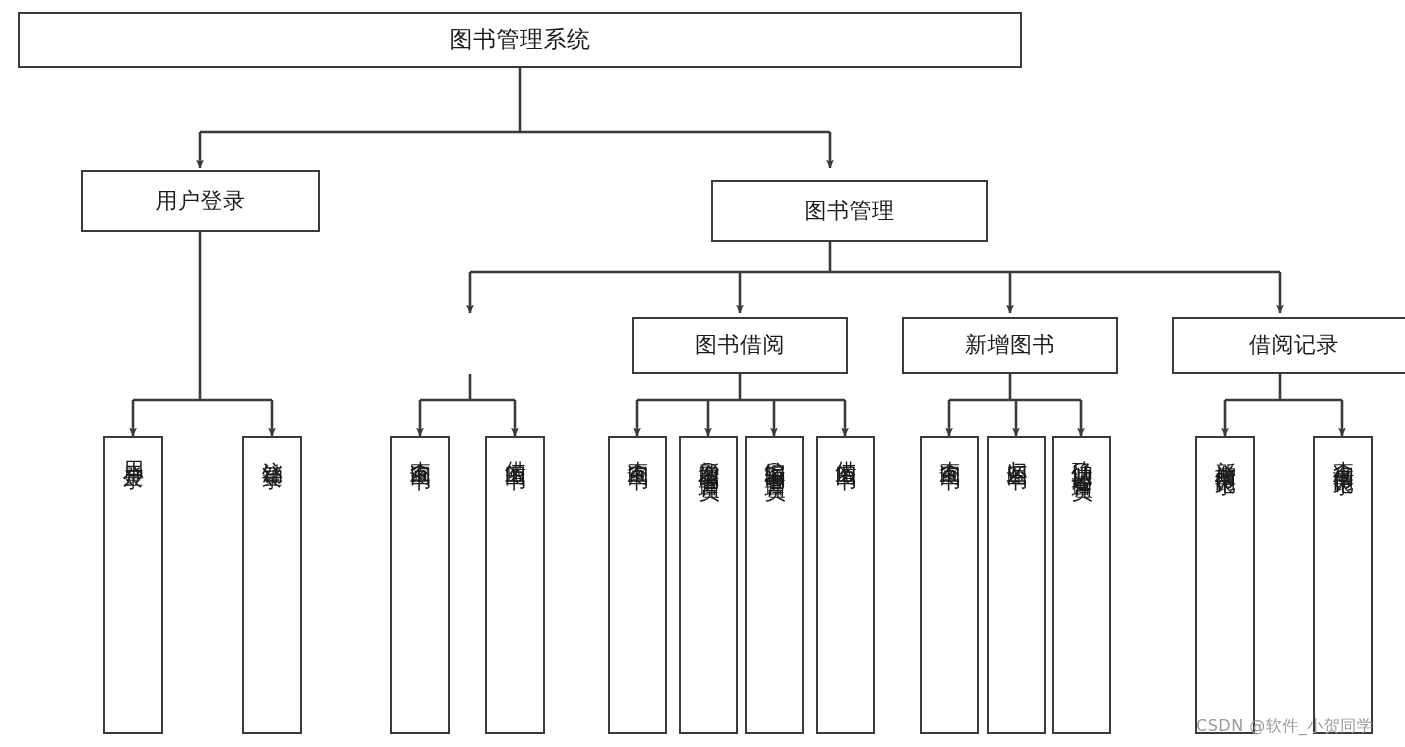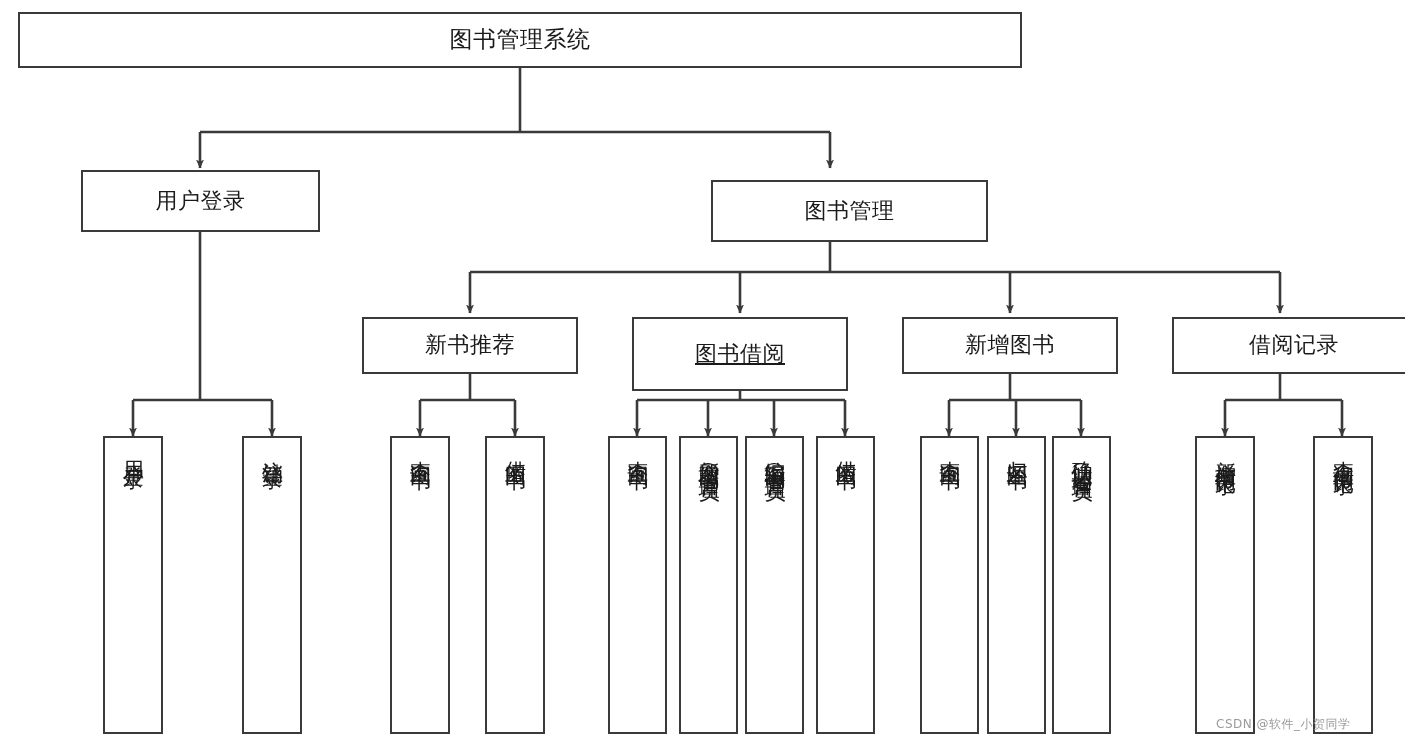--- a/index.html
+++ b/index.html
@@ -59,25 +59,24 @@
   .node.vert .lbl {
     writing-mode: vertical-rl;
     text-orientation: upright;
     font-size: 21px;
     line-height: 1;
     letter-spacing: 3px;
     white-space: nowrap;
   }
   .watermark {
     position: absolute;
-    font-size: 12px;
+    font-size: 16px;
     color: #9a9a9a;
     white-space: nowrap;
     letter-spacing: 0.5px;
-    padding-left: 20px;
   }
 </style>
 </head>
 <body>
 
 <div id="canvas">
 
   <svg id="edges" viewBox="0 0 1405 747" xmlns="http://www.w3.org/2000/svg">
     <defs>
       <marker id="arrow" markerWidth="10" markerHeight="10" refX="8.5" refY="4" orient="auto" markerUnits="userSpaceOnUse">
@@ -134,24 +133,21 @@
     <span class="lbl">图书管理系统</span>
   </div>
 
   <div class="node horiz" style="left:81px; top:170px; width:239px; height:62px;">
     <span class="lbl">用户登录</span>
   </div>
   <div class="node horiz" style="left:711px; top:180px; width:277px; height:62px;">
     <span class="lbl">图书管理</span>
   </div>
 
-  <div class="node horiz" style="left:362px; top:317px; width:216px; height:57px;">
-    <span class="lbl">新书推荐</span>
-  </div>
-  <div class="node horiz" style="left:632px; top:317px; width:216px; height:74px;text-decoration:underline;">
+  <div class="node horiz" style="left:632px; top:317px; width:216px; height:57px;">
     <span class="lbl">图书借阅</span>
   </div>
   <div class="node horiz" style="left:902px; top:317px; width:216px; height:57px;">
     <span class="lbl">新增图书</span>
   </div>
   <div class="node horiz" style="left:1172px; top:317px; width:244px; height:57px;">
     <span class="lbl">借阅记录</span>
   </div>
 
   <div class="node vert" style="left:103px; top:436px; width:60px; height:298px;">

